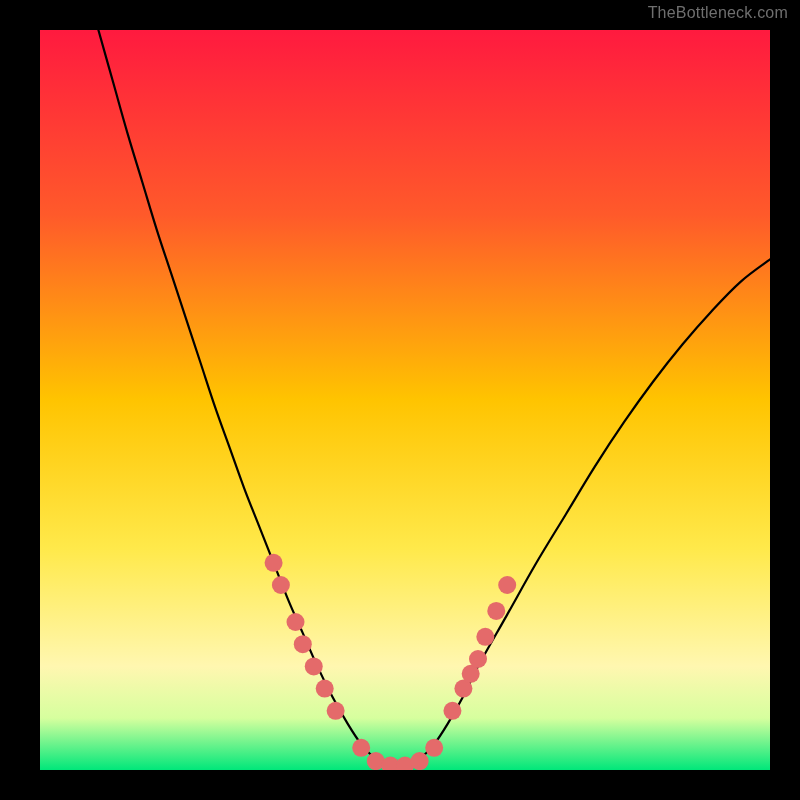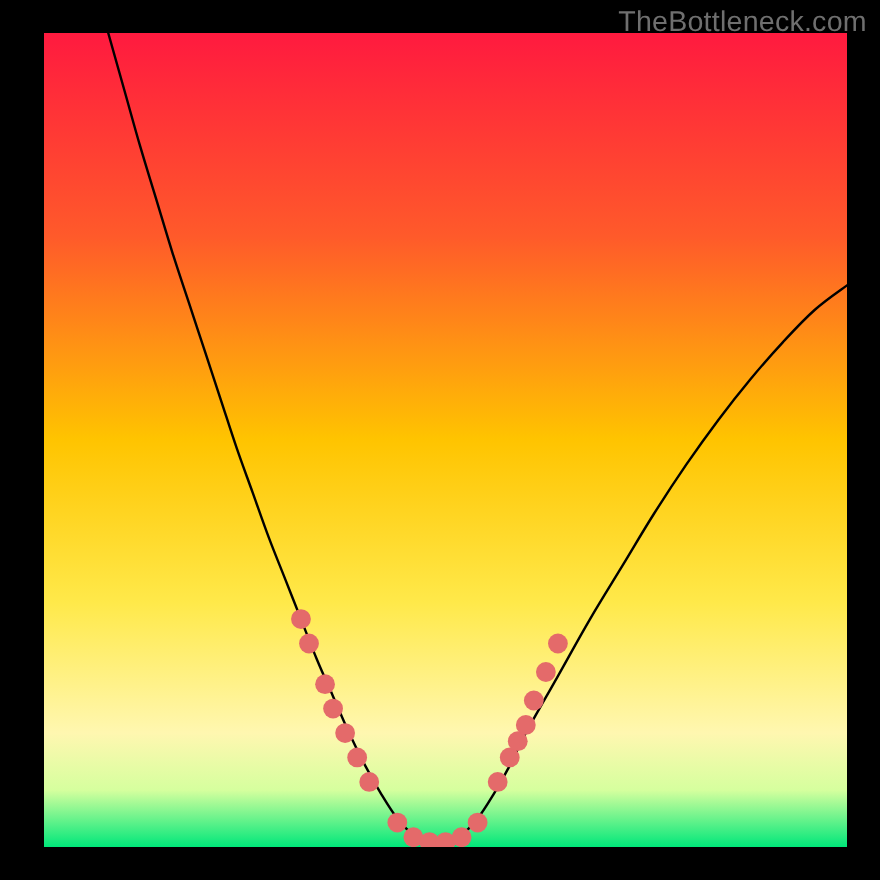--- a/index.html
+++ b/index.html
@@ -25,21 +25,21 @@
     top: 30px;
     width: 730px;
     height: 740px;
     overflow: hidden;
   }
   .watermark {
     position: absolute;
     top: 4px;
     right: 12px;
     color: #6f6f6f;
-    font-size: 26px;
+    font-size: 16px;
     font-weight: 500;
     letter-spacing: 0.2px;
   }
   svg {
     display: block;
   }
 </style>
 </head>
 <body>
 

